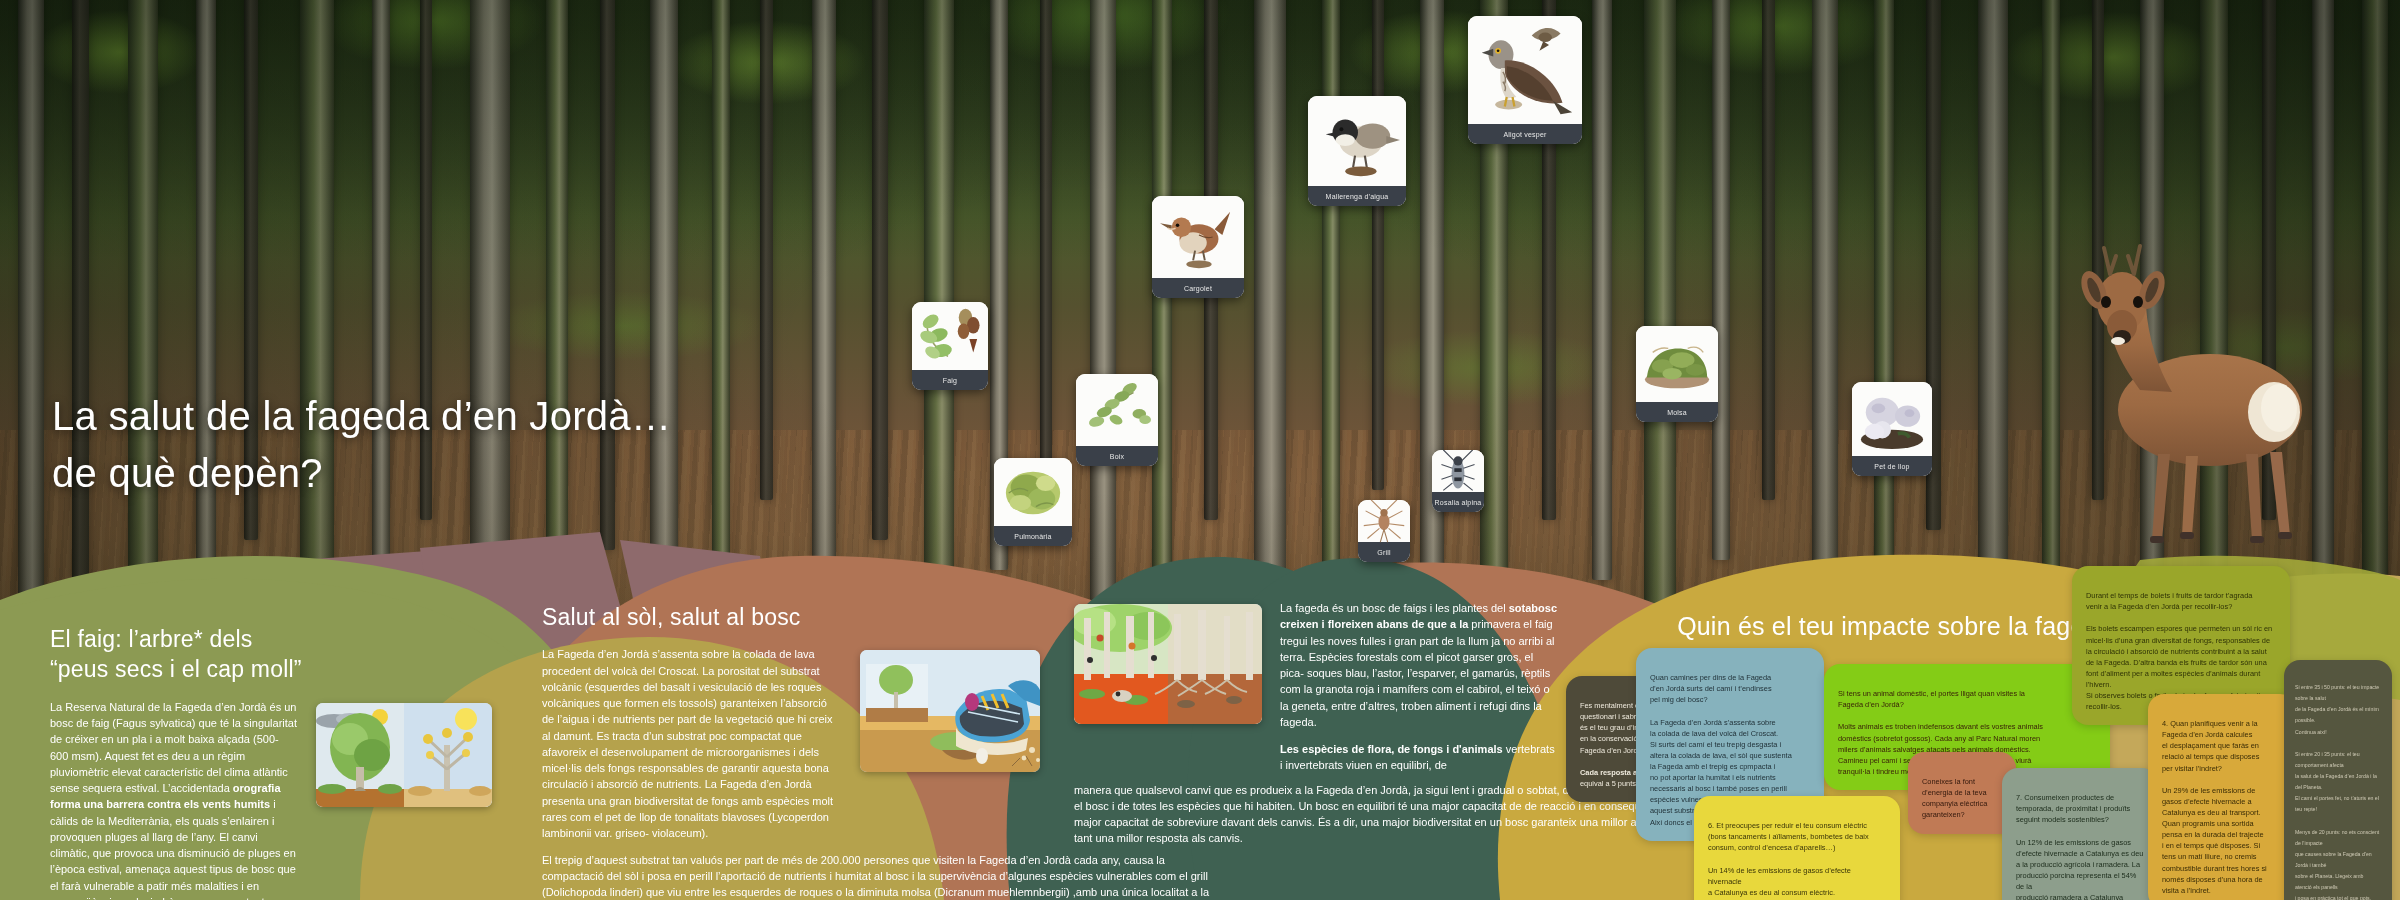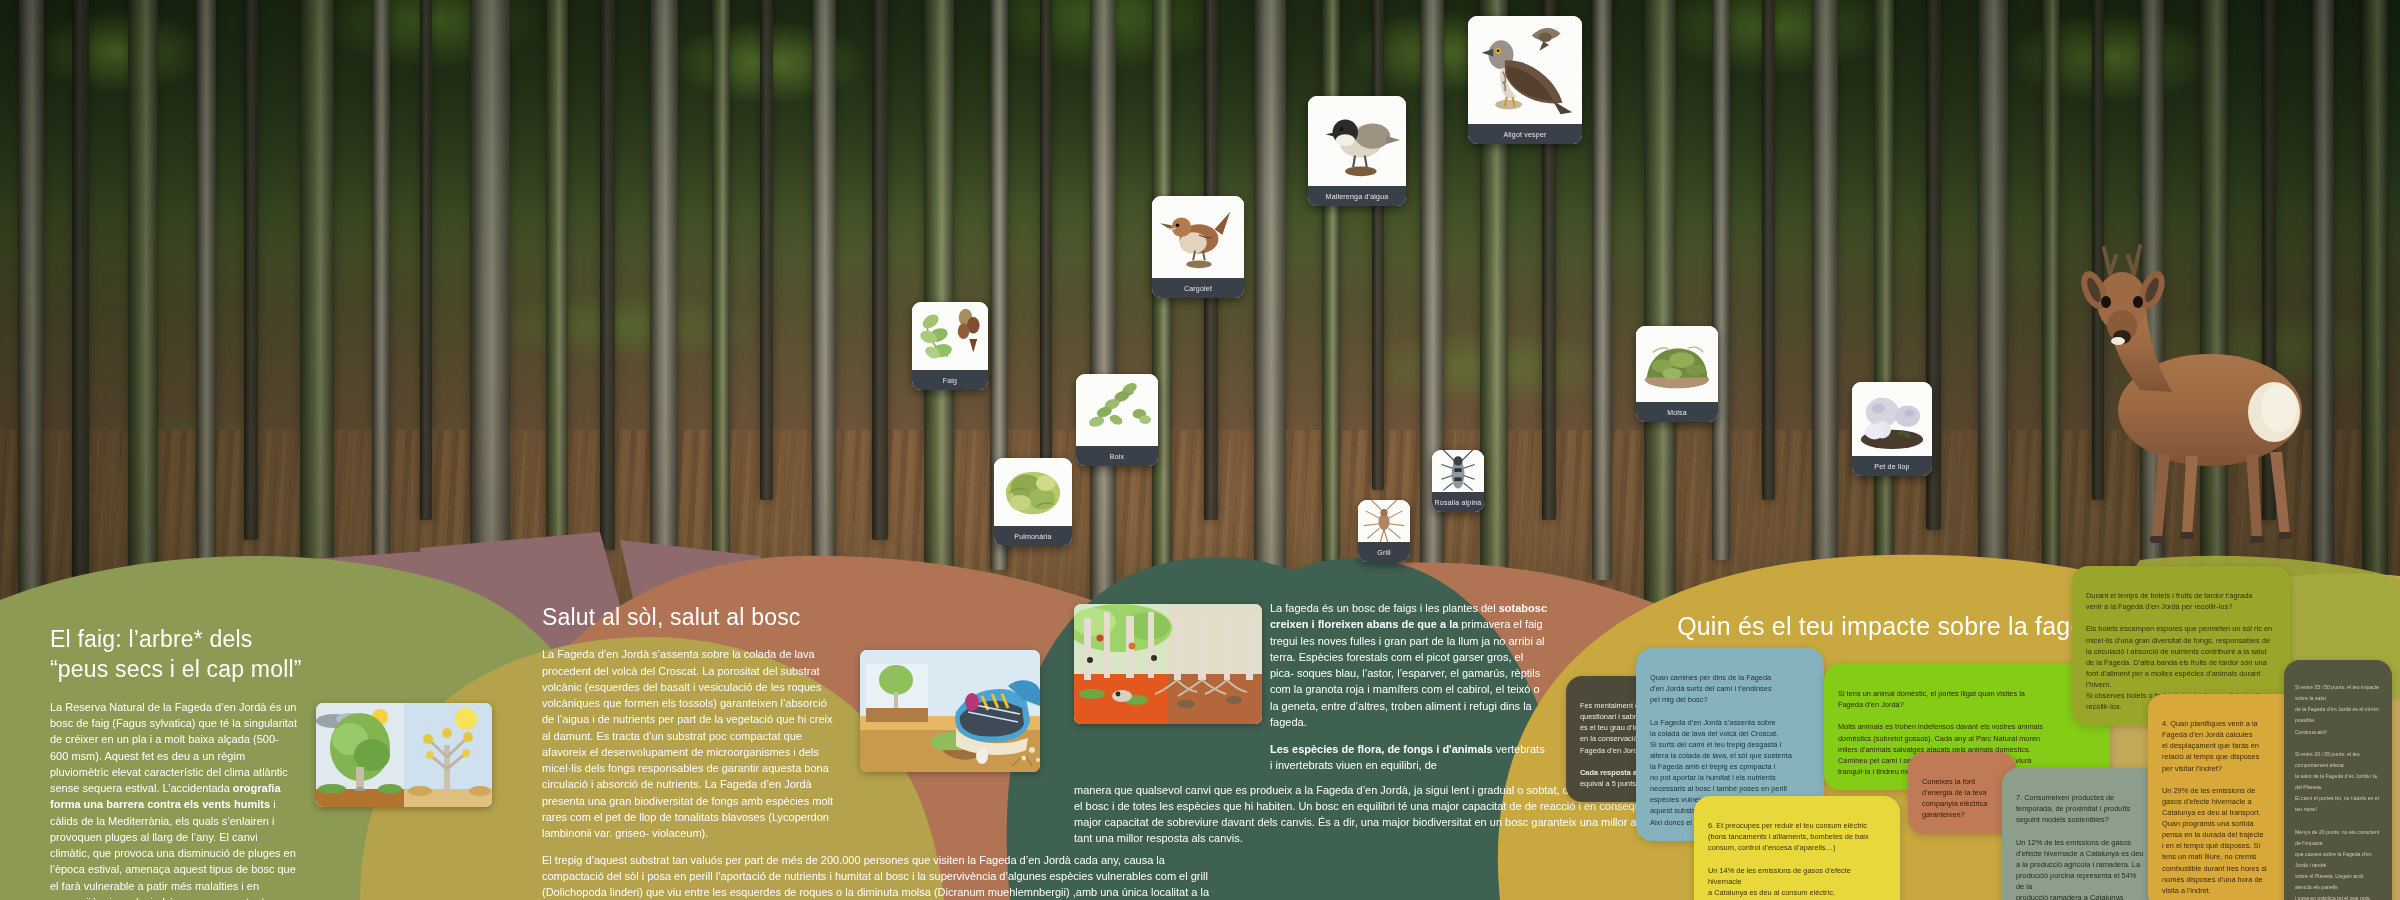--- a/index.html
+++ b/index.html
@@ -186,20 +186,22 @@
       <div class="trunk dark" style="left:2092px;width:12px;height:520px;"></div>
       <div class="trunk" style="left:2140px;width:24px;height:630px;"></div>
       <div class="trunk moss" style="left:2200px;width:28px;height:650px;"></div>
       <div class="trunk dark" style="left:2262px;width:14px;height:540px;"></div>
       <div class="trunk" style="left:2312px;width:22px;height:610px;"></div>
       <div class="trunk moss" style="left:2362px;width:26px;height:640px;"></div>
     </div>
     <div class="forest-shade"></div>
   </div>
 
+  <div class="poster-title">La salut de la fageda d’en Jordà…
+de què depèn?</div>
 
   <div class="deer" style="left:2060px;top:240px;width:290px;height:320px;">
     <svg viewBox="0 0 290 320" width="290" height="320">
       <defs>
         <linearGradient id="fur" x1="0" y1="0" x2="0" y2="1">
           <stop offset="0%" stop-color="#a8744a"></stop>
           <stop offset="45%" stop-color="#9d6a43"></stop>
           <stop offset="100%" stop-color="#7e5436"></stop>
         </linearGradient>
       </defs>
@@ -533,21 +535,21 @@
       </div>
     </div>
     <div class="body" style="margin-top:10px;width:680px;">El trepig d’aquest substrat tan valuós per part de més de 200.000 persones que visiten la Fageda d’en
 Jordà cada any, causa la compactació del sòl i posa en perill l’aportació de nutrients i humitat al bosc i la
 supervivència d’algunes espècies vulnerables com el grill  (Dolichopoda linderi) que viu entre les esquerdes
 de roques o la diminuta molsa (Dicranum muehlemnbergii) ,amb una única localitat a la península Ibèrica a
 la Fageda d’en Jordà, que també creix sobre les roques de la colada de lava.</div>
   </div>
 
   <div class="panel" style="left:1074px;top:600px;width:700px;">
-    <div style="display:flex;gap:8px;align-items:flex-start;">
+    <div style="display:flex;gap:18px;align-items:flex-start;">
       <div class="ill" style="width:188px;height:120px;margin-top:4px;">
         <svg viewBox="0 0 188 120" width="188" height="120">
           <rect x="0" y="0" width="94" height="120" fill="#d7e6c4"></rect>
           <rect x="94" y="0" width="94" height="120" fill="#e2ddc6"></rect>
           <rect x="0" y="70" width="94" height="50" fill="#e2581f"></rect>
           <rect x="94" y="70" width="94" height="50" fill="#b4673a"></rect>
           <ellipse cx="46" cy="24" rx="52" ry="24" fill="#9ed36a"></ellipse>
           <ellipse cx="20" cy="18" rx="22" ry="14" fill="#b6e184"></ellipse>
           <ellipse cx="74" cy="22" rx="22" ry="14" fill="#8cc65a"></ellipse>
           <g fill="#e5ded0">

